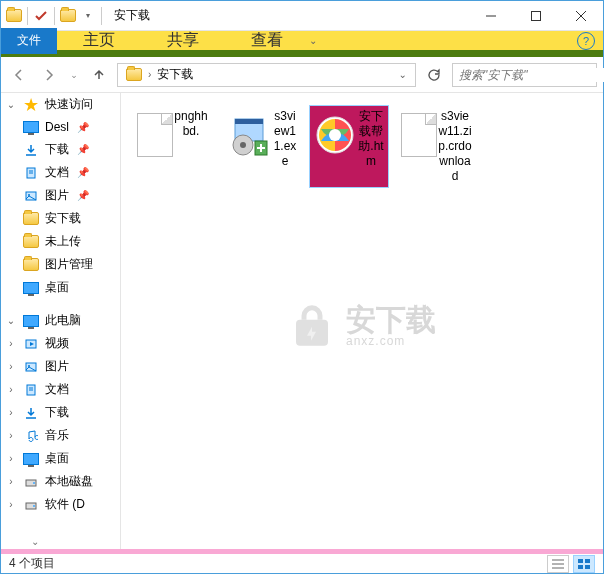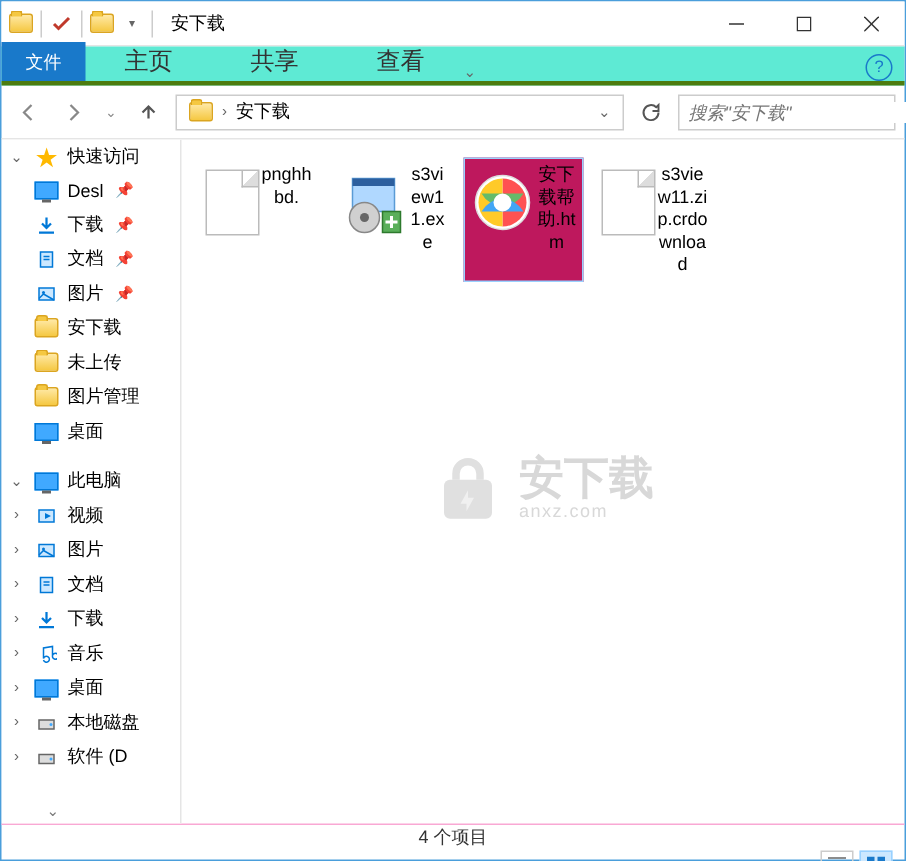--- a/index.html
+++ b/index.html
@@ -7,21 +7,21 @@
 .window { width: 604px; height: 574px; border: 1px solid #4a9edb; display: flex; flex-direction: column; }
 .titlebar { height: 30px; display: flex; align-items: center; background: #fff; border-bottom: 1px solid #e5e5e5; }
 .titlebar-icons { display: flex; align-items: center; padding: 0 4px; gap: 2px; }
 .tb-icon { width: 18px; height: 18px; display: flex; align-items: center; justify-content: center; }
 .folder-small { width: 16px; height: 13px; background: linear-gradient(#ffe9a6, #f5c842); border: 1px solid #dba520; border-radius: 2px; position: relative; }
 .folder-small::before { content: ""; position: absolute; top: -3px; left: 0; width: 6px; height: 3px; background: #f5c842; border: 1px solid #dba520; border-bottom: none; border-radius: 2px 2px 0 0; }
 .vsep { width: 1px; height: 18px; background: #ccc; margin: 0 2px; }
 .title-text { margin-left: 6px; font-size: 12px; }
 .win-controls { margin-left: auto; display: flex; }
 .win-btn { width: 45px; height: 29px; display: flex; align-items: center; justify-content: center; color: #333; }
-.ribbon-area { display: flex; align-items: flex-end; height: 26px; border-bottom: 3px solid #4d7c0f; background: #5eead4; }
+.ribbon-area { display: flex; align-items: center; height: 26px; border-bottom: 7px solid #4d7c0f; background: #fde047; }
 .file-tab { background: #1979ca; color: #fff; padding: 4px 16px; font-size: 12px; height: 26px; display: flex; align-items: center; }
 .tab { padding: 4px 26px; font-size: 16px; color: #333; height: 26px; display: flex; align-items: center; }
 .help-icon { margin-left: auto; margin-right: 8px; width: 18px; height: 18px; border-radius: 50%; border: 1px solid #1979ca; color: #1979ca; display: flex; align-items: center; justify-content: center; font-size: 11px; }
 .ribbon-toggle { margin-right: 4px; color: #666; font-size: 10px; }
 .addressbar { height: 36px; display: flex; align-items: center; padding: 4px 6px; gap: 6px; border-bottom: 1px solid #e5e5e5; }
 .nav-arrow { width: 24px; height: 24px; display: flex; align-items: center; justify-content: center; color: #888; }
 .addr-box { flex: 1; height: 24px; border: 1px solid #ccc; display: flex; align-items: center; padding: 0 4px; }
 .addr-crumb { display: flex; align-items: center; gap: 4px; font-size: 12px; padding: 2px 4px; }
 .addr-sep { color: #666; padding: 0 2px; font-size: 10px; }
 .addr-down { margin-left: auto; color: #666; font-size: 10px; padding: 0 4px; }
@@ -39,21 +39,21 @@
 .content { flex: 1; position: relative; overflow: hidden; }
 .file-grid { display: flex; flex-wrap: wrap; gap: 8px; padding: 12px; align-content: flex-start; }
 .file-item { width: 80px; display: flex; flex-direction: row; padding: 4px; }
 .file-item.selected { background: #be185d; border: 1px solid #99d1ff; padding: 3px; }
 .file-icon { width: 48px; height: 52px; display: flex; align-items: center; justify-content: center; margin-bottom: 4px; }
 .file-label { font-size: 12px; text-align: center; line-height: 1.25; word-break: break-all; }
 .watermark { position: absolute; top: 50%; left: 50%; transform: translate(-50%, -40%); color: #d8d8d8; font-size: 24px; display: flex; align-items: center; gap: 10px; pointer-events: none; }
 .watermark .wm-text { display: flex; flex-direction: column; line-height: 1; }
 .watermark .wm1 { font-size: 30px; font-weight: bold; color: #d8d8d8; }
 .watermark .wm2 { font-size: 12px; color: #d8d8d8; letter-spacing: 1px; }
-.statusbar { height: 24px; border-top: 1px solid #f9a8d4; display: flex; align-items: center; padding: 0 8px; font-size: 12px; color: #333; flex-direction: column; }
+.statusbar { height: 24px; border-top: 5px solid #f9a8d4; display: flex; align-items: center; padding: 0 8px; font-size: 12px; color: #333; }
 .view-toggles { margin-left: auto; display: flex; gap: 4px; }
 .vt { width: 22px; height: 18px; border: 1px solid #ccc; display: flex; align-items: center; justify-content: center; color: #555; }
 .vt.active { background: #cce8ff; border-color: #99d1ff; }
 .doc-icon { width: 36px; height: 44px; background: #fff; border: 1px solid #bbb; position: relative; }
 .doc-icon::after { content: ""; position: absolute; top: 0; right: 0; width: 10px; height: 10px; background: linear-gradient(135deg, #fff 50%, #ddd 50%); border-left: 1px solid #bbb; border-bottom: 1px solid #bbb; }
 .star-icon { color: #ffb900; font-size: 18px; }
 .monitor { width: 16px; height: 12px; border: 1px solid #0078d7; background: #40a9ff; position: relative; }
 .monitor::after { content: ""; position: absolute; bottom: -3px; left: 4px; width: 6px; height: 2px; background: #666; }
 </style>
 </head>

